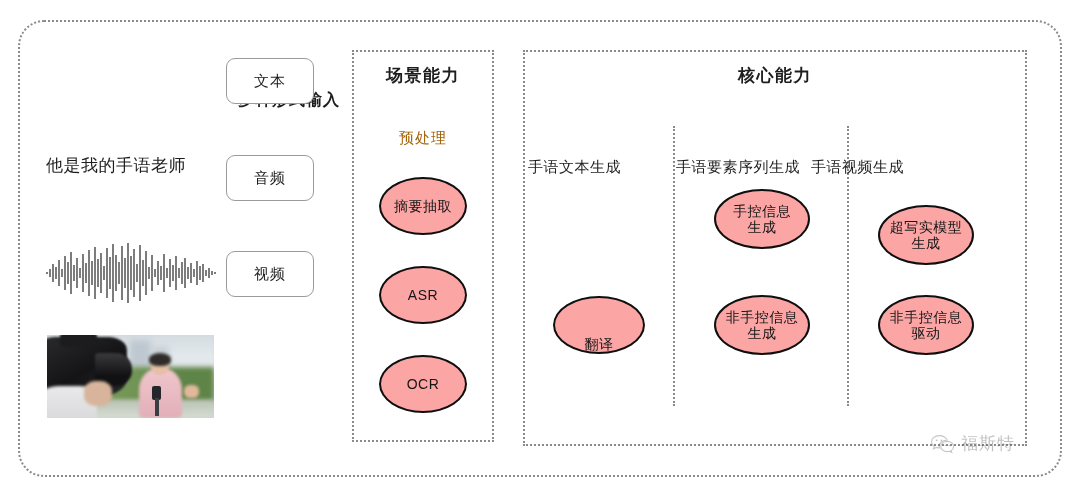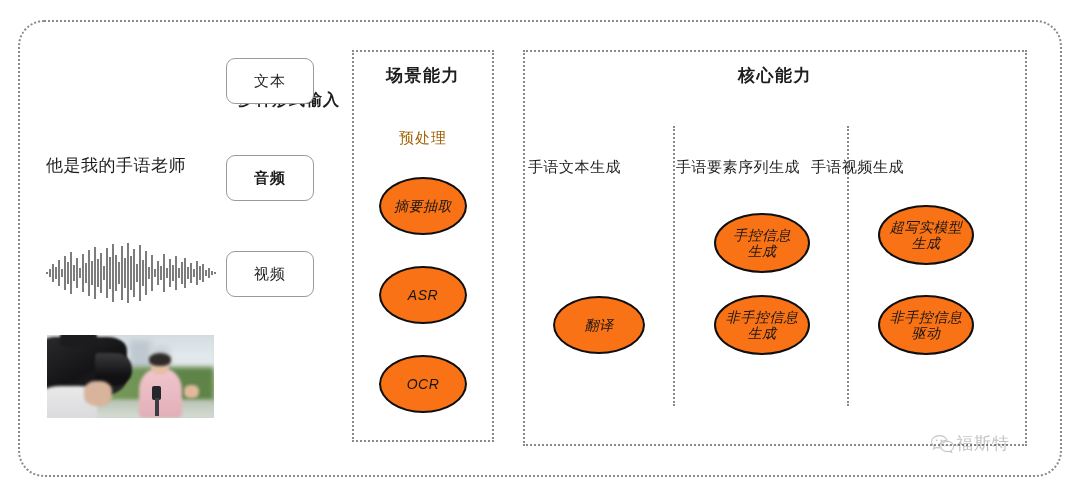--- a/index.html
+++ b/index.html
@@ -109,21 +109,21 @@
     border:1.5px solid #9b9b9b;
     border-radius:9px;
     background:#fff;
     display:flex;align-items:center;justify-content:center;
     font-size:15px;
     color:#1d1d1d;
     box-sizing:border-box;
     letter-spacing:1px;
   }
   .pill-text{left:226px;top:58px;}
-  .pill-audio{left:226px;top:155px;font-weight:bold;}
+  .pill-audio{left:226px;top:155px;}
   .pill-video{left:226px;top:251px;}
 
   
   .scene-box{
     position:absolute;
     left:352px;top:50px;
     width:142px;height:392px;
     border:2px dotted #8a8a8a;
     box-sizing:border-box;
   }
@@ -182,54 +182,53 @@
   }
   .col-1{left:528px;width:142px;}
   .col-2{left:676px;width:168px;}
   .col-3{left:811px;width:172px;}
 
   
   .ellipse{
     position:absolute;
     border:2.5px solid #0f0f0f;
     border-radius:50%;
-    background:#f97316;
+    background:#fca5a5;
     display:flex;align-items:center;justify-content:center;
     text-align:center;
     box-sizing:border-box;
     font-size:14px;
     line-height:1.15;
     color:#151515;
     letter-spacing:0.5px;
-    font-style:italic;
   }
   .e-sm{width:88px;height:58px;}
   .e-md{width:92px;height:58px;}
   .e-lg{width:96px;height:60px;}
 
   
   .sc-e1{left:379px;top:177px;}
   .sc-e2{left:379px;top:266px;}
   .sc-e3{left:379px;top:355px;}
 
   
   .c1-e1{left:553px;top:206px;}
-  .c1-e2{left:553px;top:296px;}
-  
-  .c2-e1{left:714px;top:213px;}
+  .c1-e2{left:553px;top:296px;align-items:flex-end;}
+  
+  .c2-e1{left:714px;top:189px;}
   .c2-e2{left:714px;top:295px;}
   
   .c3-e1{left:878px;top:205px;}
   .c3-e2{left:878px;top:295px;}
 
   
   .watermark{
     position:absolute;
     left:930px;top:432px;
-    display:flex;align-items:center;
+    display:flex;align-items:center;gap:5px;
     opacity:0.34;
     filter:blur(0.25px);
   }
   .wm-icon{width:26px;height:20px;display:block;}
   .wm-text{
     font-size:17px;
     color:#4a4a4a;
     letter-spacing:1px;
     font-family:"DejaVu Sans",sans-serif;
   }

